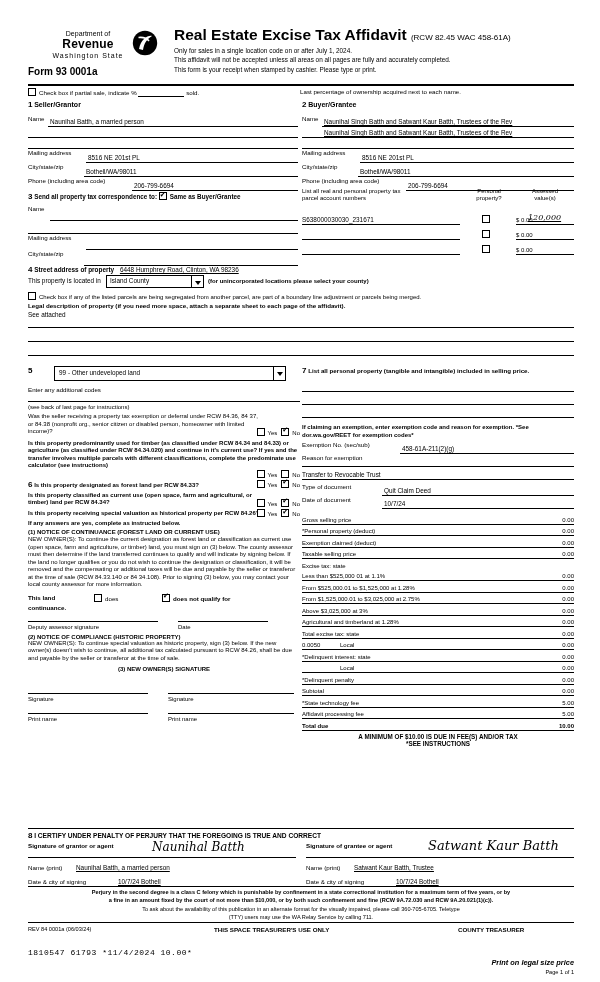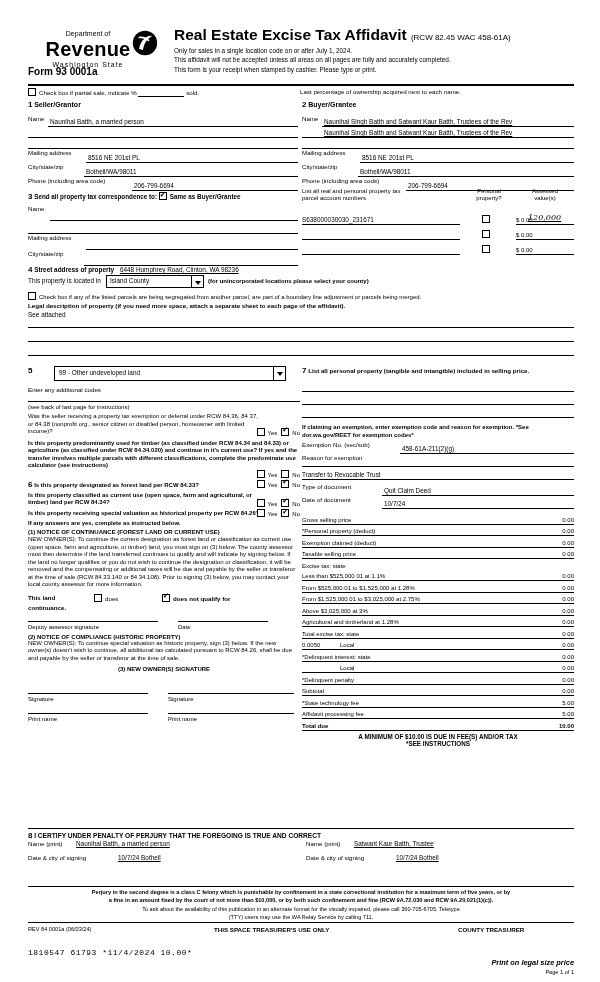--- a/index.html
+++ b/index.html
@@ -6,21 +6,21 @@
   body{width:600px;height:982px;font-family:"Liberation Sans",sans-serif;color:#000;font-size:6.2px;position:relative;}
   .page{position:relative;width:600px;height:982px;padding:0;box-sizing:border-box;}
   .b{font-weight:bold;}
   .u{text-decoration:underline;}
   .hand{font-family:"DejaVu Serif",serif;font-style:italic;}
 
   
   .hdr{position:absolute;left:28px;top:26px;width:546px;height:58px;}
   .dept{position:absolute;left:0;top:4px;width:120px;text-align:center;line-height:1.15;}
   .dept .d1{font-size:7px;}
-  .dept .d2{font-size:20px;font-weight:bold;letter-spacing:.2px;}
+  .dept .d2{font-size:12px;font-weight:bold;letter-spacing:.2px;}
   .dept .d3{font-size:7px;letter-spacing:1px;}
   .logo{position:absolute;left:104px;top:4px;width:26px;height:26px;}
   .formno{position:absolute;left:28px;top:66px;font-size:10px;font-weight:bold;}
   .title{position:absolute;left:146px;top:0px;font-size:15.5px;font-weight:bold;}
   .titleref{font-size:8px;font-weight:normal;}
   .subt{position:absolute;left:146px;top:20px;font-size:6.4px;line-height:1.45;width:420px;}
 
   .hr{position:absolute;border-top:2px solid #000;}
   .hr1{left:28px;top:84px;width:546px;}
 
@@ -444,20 +444,28 @@
     </div>
     <div class="b" style="font-size:6.3px;text-align:center;margin-top:2px;">A MINIMUM OF $10.00 IS DUE IN FEE(S) AND/OR TAX</div>
     <div class="b" style="font-size:6.3px;text-align:center;">*SEE INSTRUCTIONS</div>
   </div>
 
   <div style="position:absolute;left:28px;top:828px;width:546px;">
     <div style="border-top:1px solid #000;padding-top:2px;">
       <span class="secnum">8</span>
       <span class="b" style="font-size:6.6px;">I CERTIFY UNDER PENALTY OF PERJURY THAT THE FOREGOING IS TRUE AND CORRECT</span>
     </div>
+    <div style="position:relative;height:22px;margin-top:2px;">
+      <span style="position:absolute;left:0;top:0;font-size:6.2px;" class="b">Signature of grantor or agent</span>
+      <span class="hand" style="position:absolute;left:124px;top:-2px;font-size:12px;">Naunihal Batth</span>
+      <div style="position:absolute;left:0;width:268px;top:15px;border-bottom:1px solid #000;"></div>
+      <span style="position:absolute;left:278px;top:0;font-size:6.2px;" class="b">Signature of grantee or agent</span>
+      <span class="hand" style="position:absolute;left:400px;top:-4px;font-size:13px;">Satwant Kaur Batth</span>
+      <div style="position:absolute;left:278px;right:0;top:15px;border-bottom:1px solid #000;"></div>
+    </div>
     <div style="position:relative;height:14px;">
       <span style="position:absolute;left:0;top:0;font-size:6.2px;">Name (print)</span>
       <span class="val u" style="position:absolute;left:48px;top:0;">Naunihal Batth, a married person</span>
       <span style="position:absolute;left:278px;top:0;font-size:6.2px;">Name (print)</span>
       <span class="val u" style="position:absolute;left:326px;top:0;">Satwant Kaur Batth, Trustee</span>
     </div>
     <div style="position:relative;height:14px;">
       <span style="position:absolute;left:0;top:0;font-size:6.2px;">Date &amp; city of signing</span>
       <span class="val u" style="position:absolute;left:90px;top:0;">10/7/24 Bothell</span>
       <span style="position:absolute;left:278px;top:0;font-size:6.2px;">Date &amp; city of signing</span>

